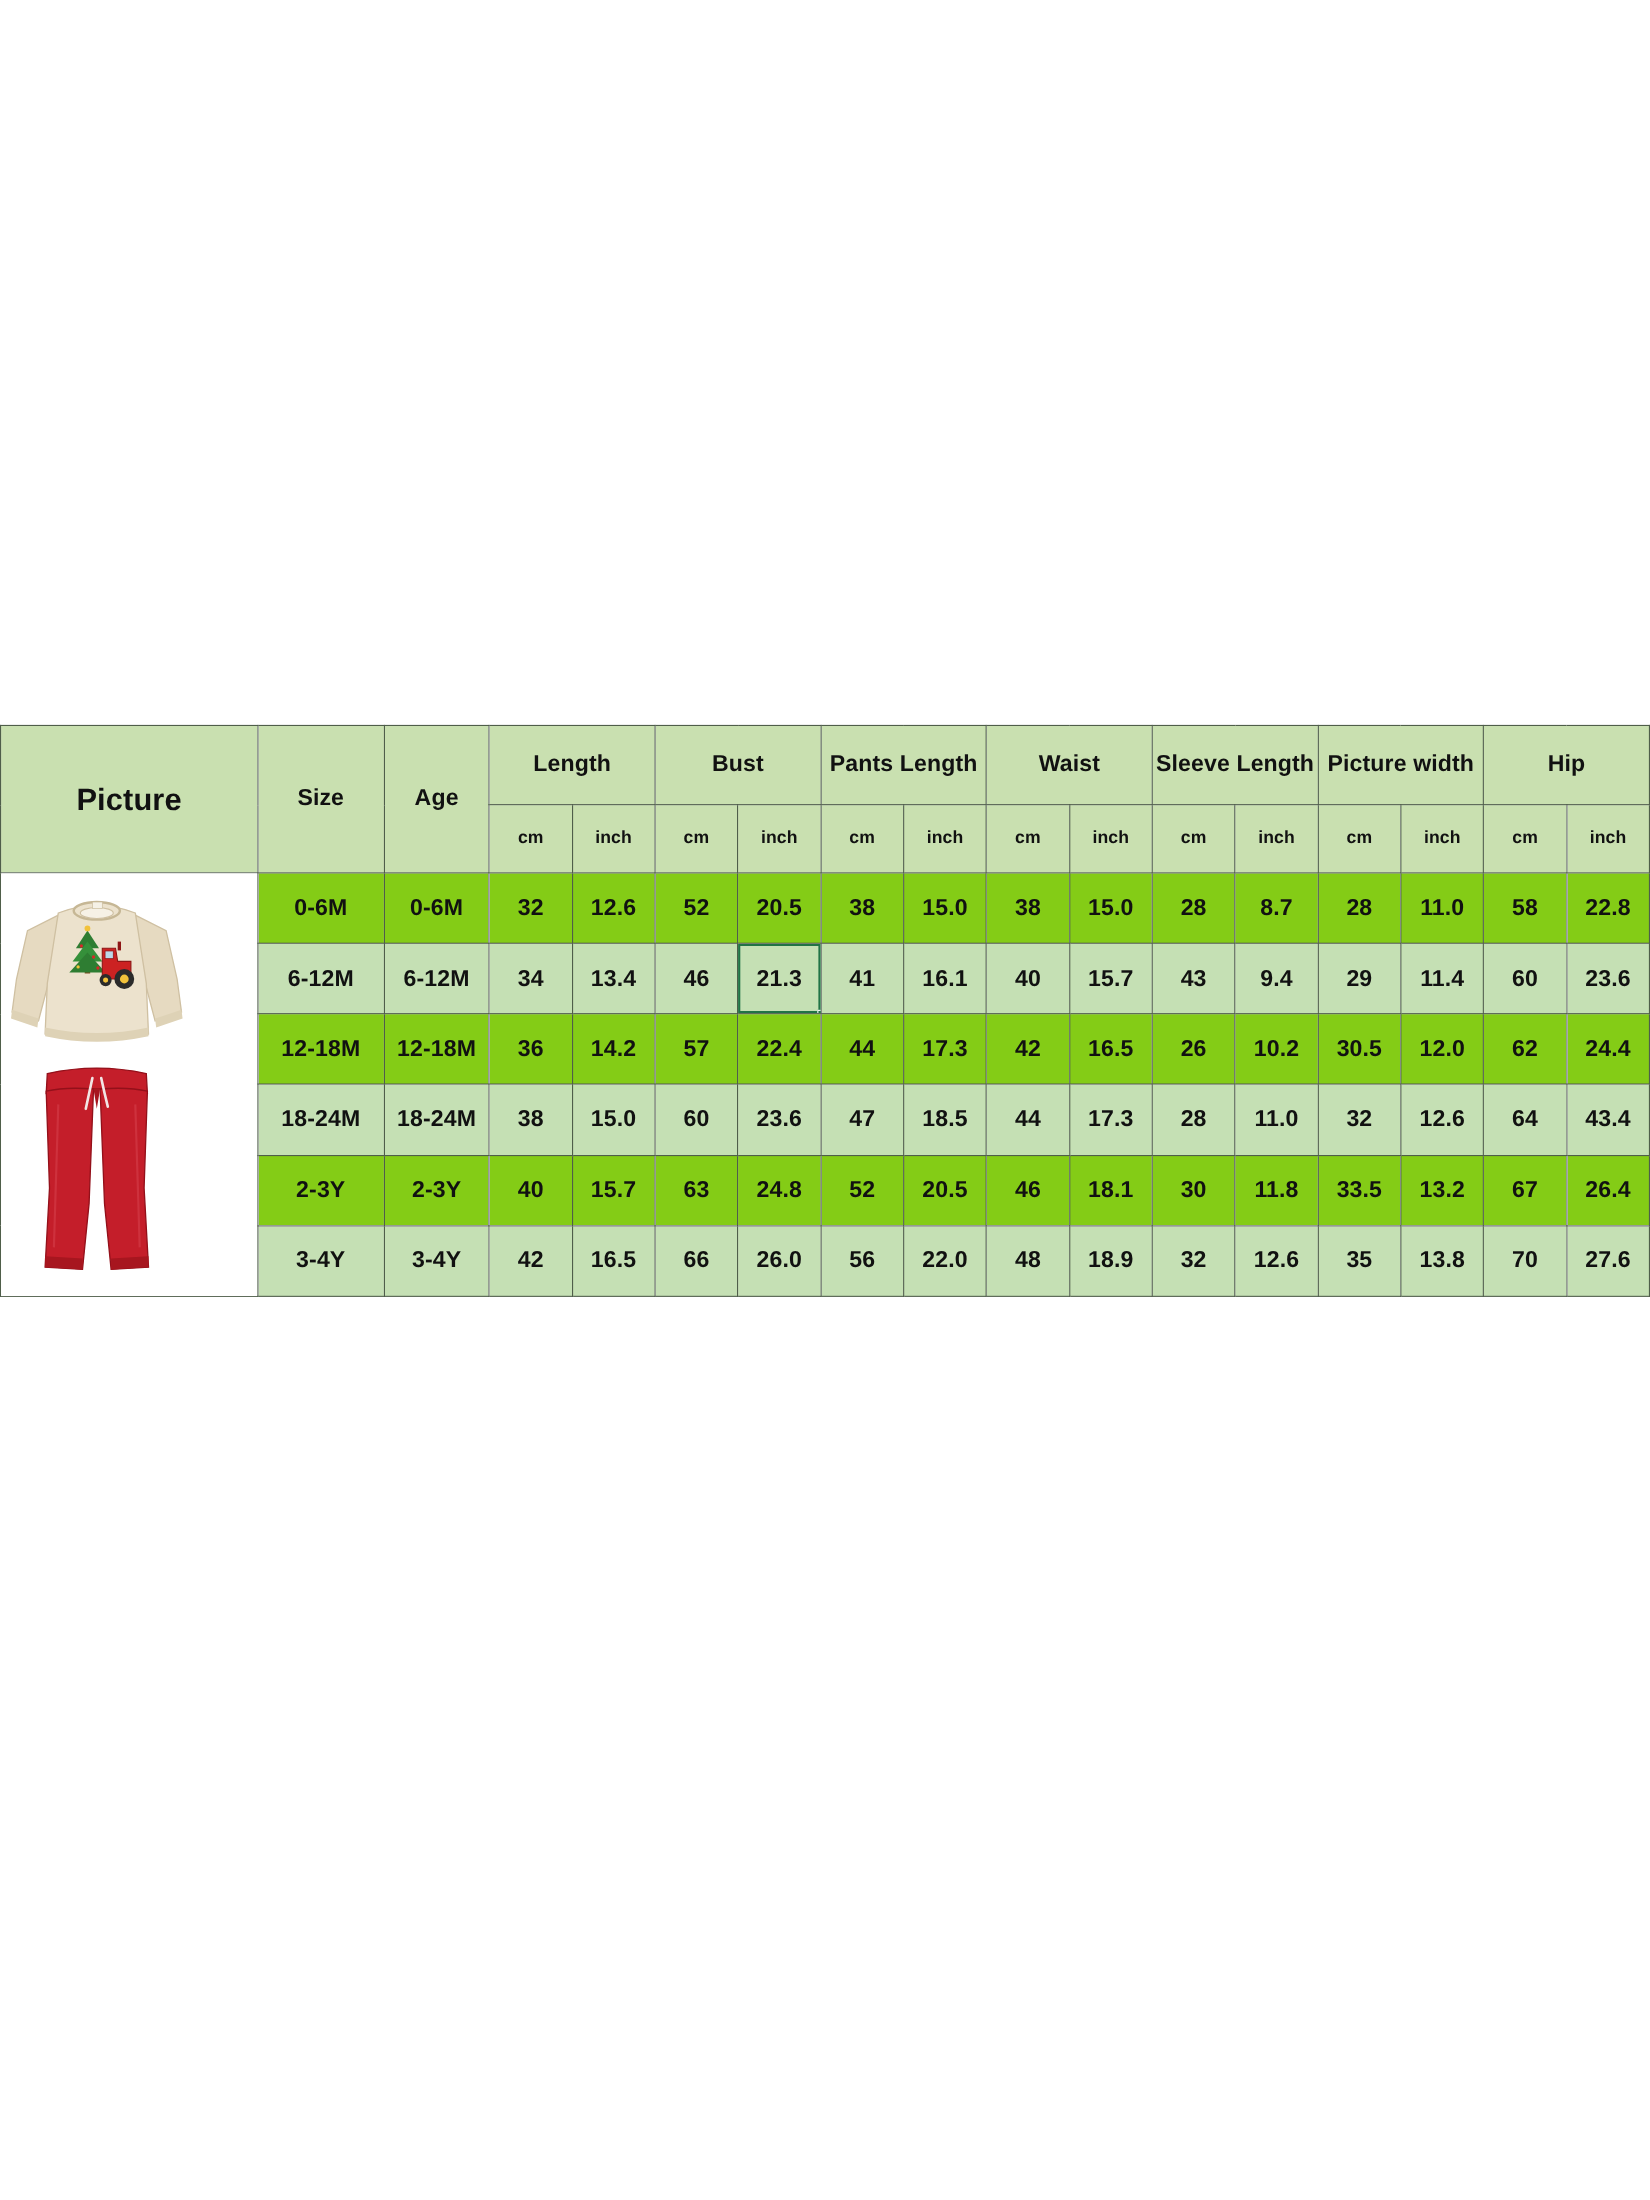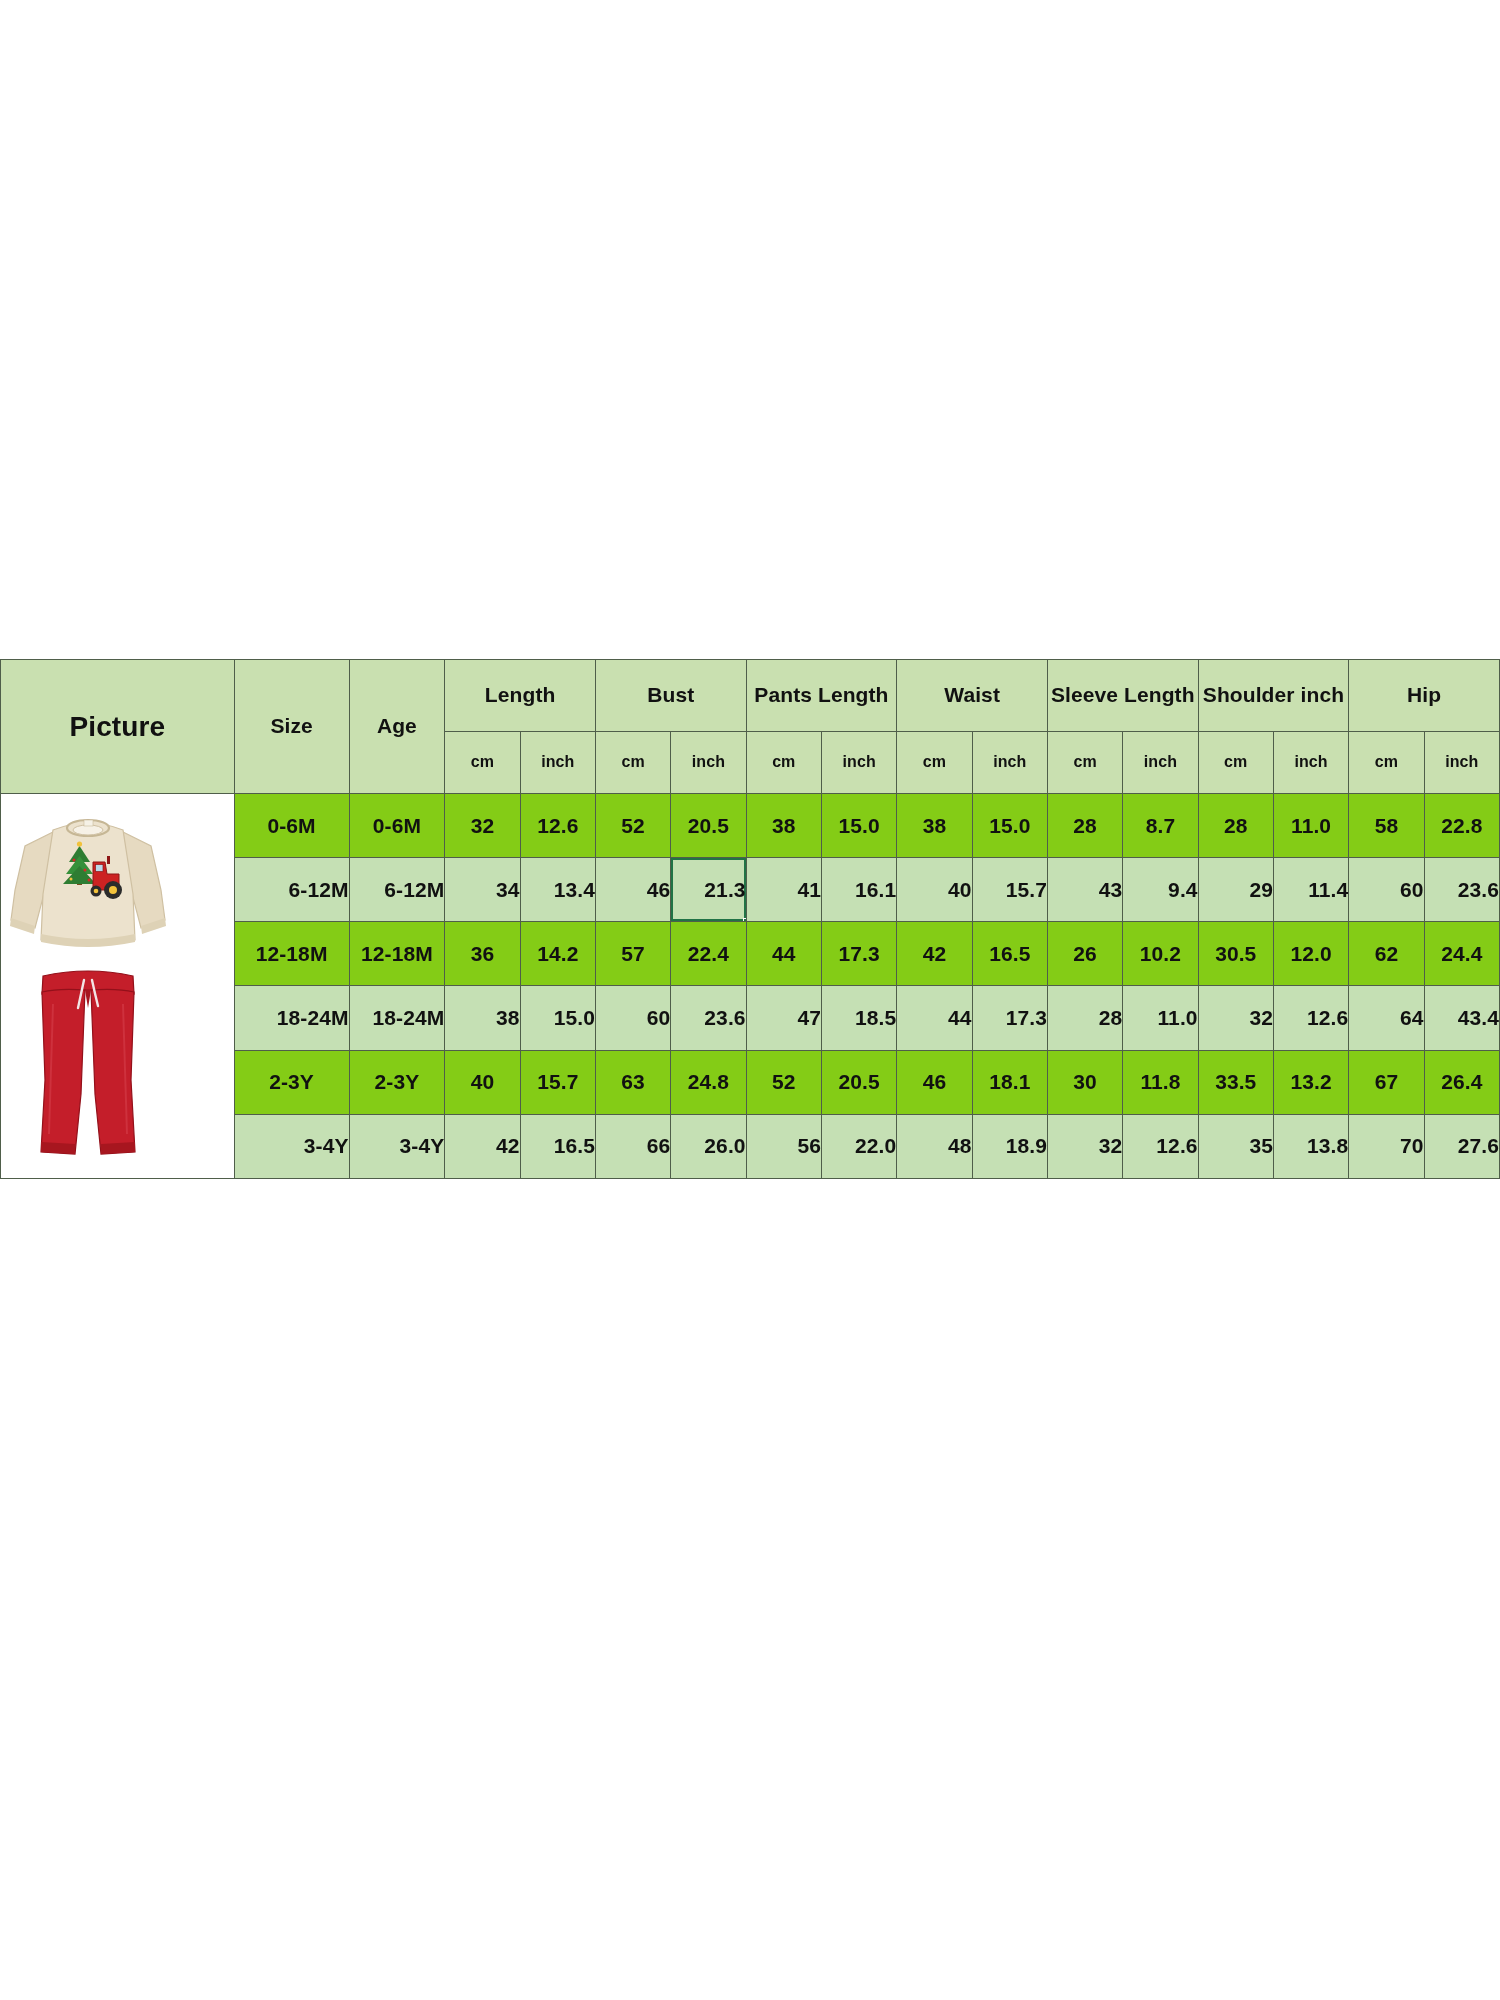--- a/index.html
+++ b/index.html
@@ -52,21 +52,21 @@
   th.hd-tall  { height: 134px; }
   th.hd-pic   { font-size: 28px; }
 
   
   td.cell {
     height: 64px;
     font-size: 21px;
     letter-spacing: .1px;
   }
   tr.band-light td.cell { background: #84cc16; }
-  tr.band-dark  td.cell { background: #c5e0b4; text-align: right; }
+  tr.band-dark  td.cell { background: #c5e0b4; }
 
   td.sizecell { font-size: 21px; }
 
   
   td.selected {
     position: relative;
     box-shadow: inset 0 0 0 2px #217346;
   }
   td.selected .fill-handle {
     position: absolute;
@@ -124,21 +124,21 @@
         <tr>
           <th class="hd hd-pic hd-tall" rowspan="2">Picture</th>
           <th class="hd hd-tall" rowspan="2">Size</th>
           <th class="hd hd-tall" rowspan="2">Age</th>
 
           <th class="hd hd-group" colspan="2">Length</th>
           <th class="hd hd-group" colspan="2">Bust</th>
           <th class="hd hd-group" colspan="2">Pants Length</th>
           <th class="hd hd-group" colspan="2">Waist</th>
           <th class="hd hd-group" colspan="2">Sleeve Length</th>
-          <th class="hd hd-group" colspan="2">Shoulder inch</th>
+          <th class="hd hd-group" colspan="2">Picture width</th>
           <th class="hd hd-group" colspan="2">Hip</th>
         </tr>
 
         <tr>
           <th class="hd hd-unit">cm</th>
           <th class="hd hd-unit">inch</th>
           <th class="hd hd-unit">cm</th>
           <th class="hd hd-unit">inch</th>
           <th class="hd hd-unit">cm</th>
           <th class="hd hd-unit">inch</th>

